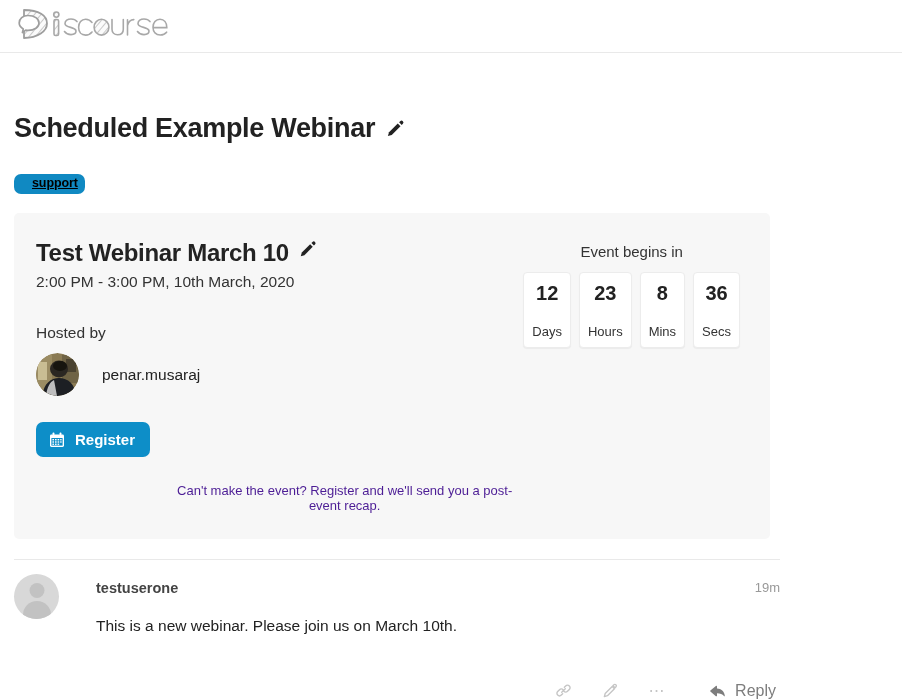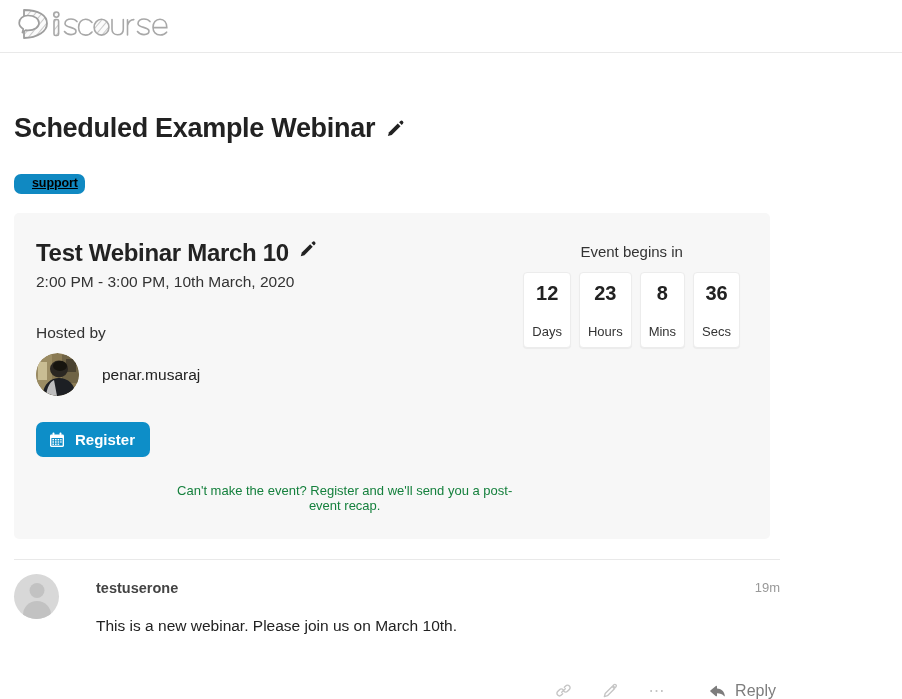--- a/index.html
+++ b/index.html
@@ -121,21 +121,21 @@
     font-family: "Liberation Sans", sans-serif;
     font-size: 15px;
     font-weight: bold;
     color: #ffffff;
     cursor: pointer;
   }
 
   .recap-note {
     margin-top: 26px;
     font-size: 13px;
-    color: #15803d;
+    color: #4c1d95;
     text-align: center;
     padding-left: 130px;
   }
 
   
   .card-right {
     flex: 0 0 auto;
     text-align: center;
     padding-top: 4px;
   }

